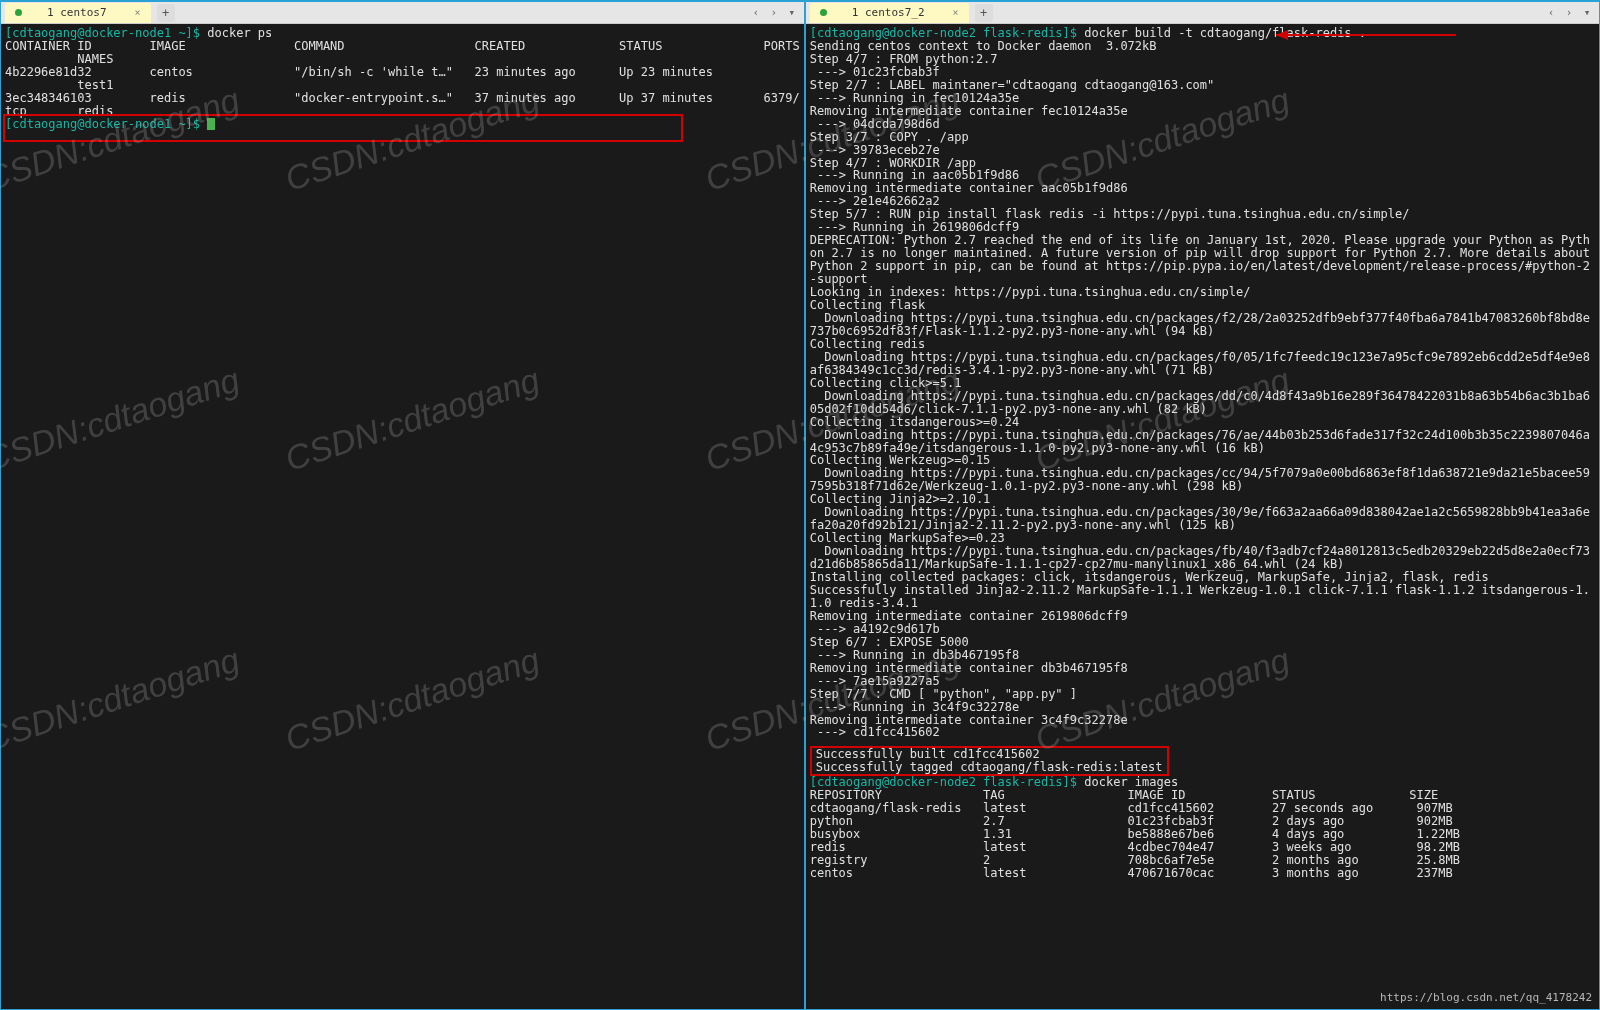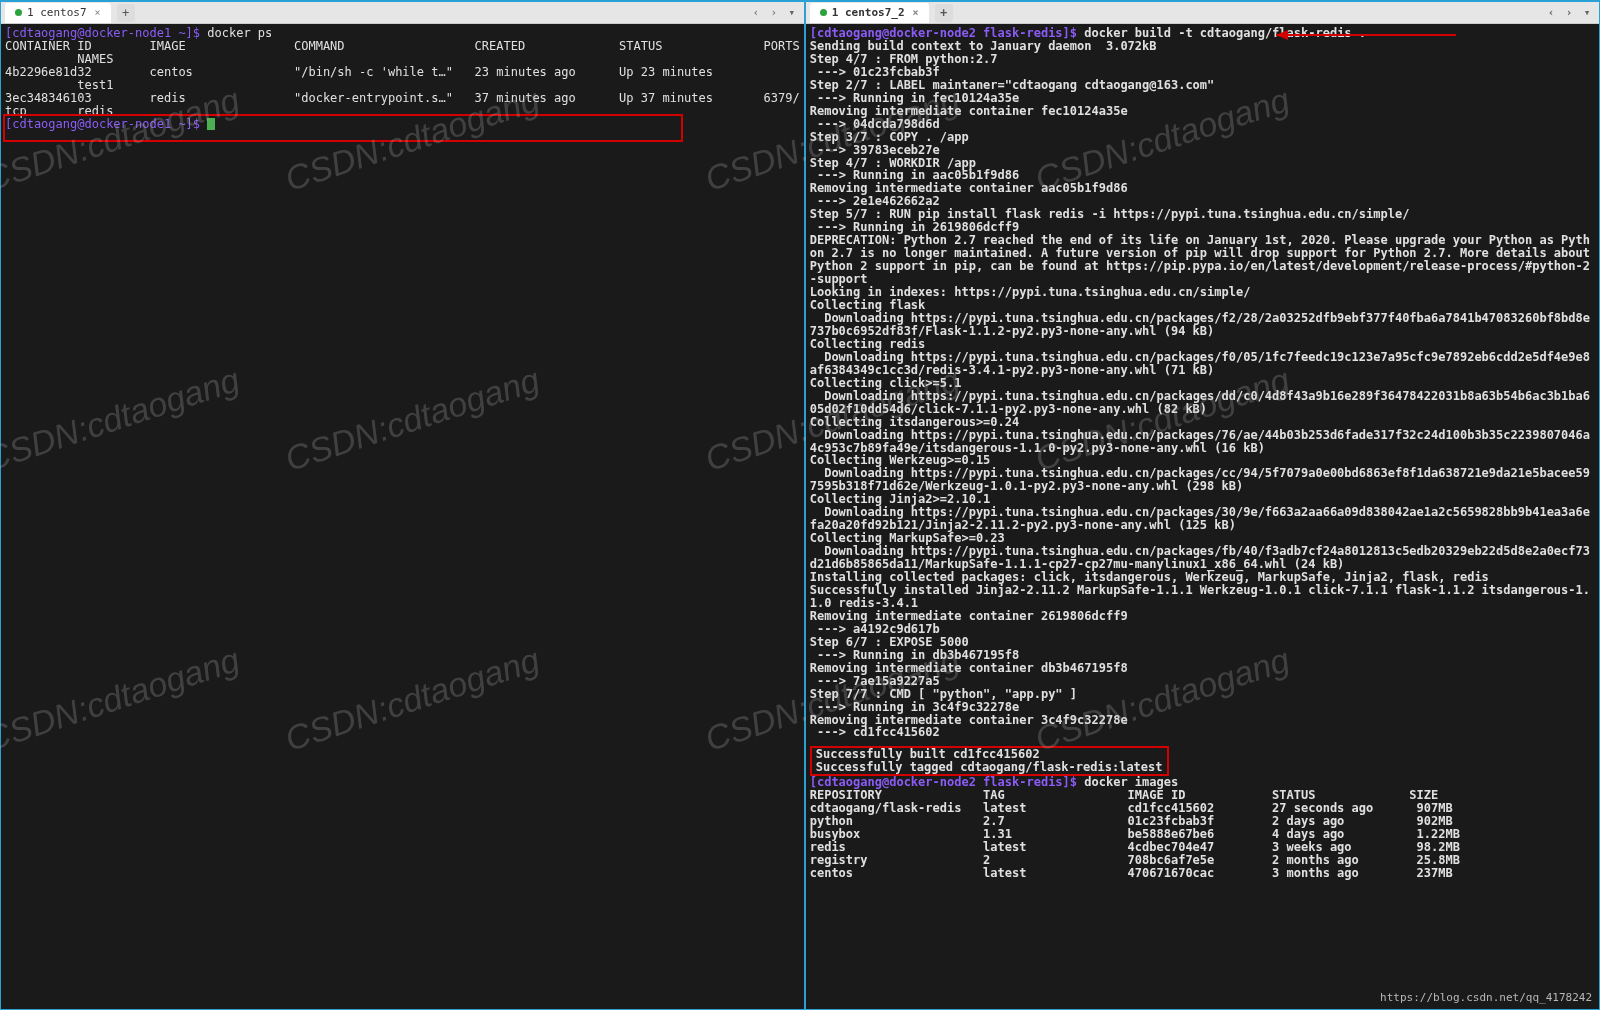--- a/index.html
+++ b/index.html
@@ -13,39 +13,40 @@
   display: flex;
   position: relative;
 }
 .pane {
   flex: 1;
   display: flex;
   flex-direction: column;
   border: 1px solid #2aa1d4;
 }
 .pane.left { border-top: 2px solid #2aa1d4; }
-.pane.right { border-top: 2px solid #2aa1d4; font-weight: bold; }
+.pane.right { border-top: 2px solid #2aa1d4; }
 .tab-bar {
   background: #e6e6e6;
   height: 22px;
   display: flex;
   align-items: center;
   padding: 0 4px;
   border-bottom: 1px solid #ccc;
 }
 .tab {
   display: flex;
   align-items: center;
   padding: 2px 10px;
   height: 20px;
-  background: #ffffff;
+  background: #fef9c3;
   border-radius: 3px 3px 0 0;
   font-size: 11px;
   color: #333;
   margin-right: 4px;
+  gap: 20px;
 }
 .tab .dot {
   width: 7px;
   height: 7px;
   border-radius: 50%;
   margin-right: 5px;
 }
 .tab .dot.green { background: #2aa23d; }
 .tab .close-x {
   margin-left: 8px;
@@ -76,21 +77,21 @@
 .terminal {
   flex: 1;
   background: #1a1a1a;
   color: #d0d0d0;
   padding: 3px 4px;
   overflow: hidden;
   white-space: pre;
   line-height: 1.08;
   position: relative;
 }
-.terminal .green { color: #8b5cf6; }
+.terminal .green { color: #14b8a6; }
 .terminal .white { color: #e0e0e0; }
 .terminal .cursor { background: #4CAF50; display:inline-block; width:8px; height:12px; vertical-align:middle;}
 .redsbox-lines { border: 2px solid #d40000; position:absolute; pointer-events:none;}
 .arrow-red {
   position:absolute;
   pointer-events:none;
 }
 .watermark {
   position: absolute;
   font-family: Arial, sans-serif;
@@ -145,21 +146,21 @@
       <span class="close-x">×</span>
     </div>
     <div class="new-tab">+</div>
     <div class="right-ctrls">
       <span>‹</span>
       <span>›</span>
       <span>▾</span>
     </div>
   </div>
   <div class="terminal" id="right-term" style="white-space: pre-wrap; word-break: break-all;"><span class="green">[cdtaogang@docker-node2 flask-redis]$ </span><span class="white">docker build -t cdtaogang/flask-redis .</span>
-<span class="white">Sending build context to January daemon  3.072kB</span>
+<span class="white">Sending centos context to Docker daemon  3.072kB</span>
 <span class="white">Step 4/7 : FROM python:2.7</span>
 <span class="white"> ---&gt; 01c23fcbab3f</span>
 <span class="white">Step 2/7 : LABEL maintaner="cdtaogang cdtaogang@163.com"</span>
 <span class="white"> ---&gt; Running in fec10124a35e</span>
 <span class="white">Removing intermediate container fec10124a35e</span>
 <span class="white"> ---&gt; 04dcda798d6d</span>
 <span class="white">Step 3/7 : COPY . /app</span>
 <span class="white"> ---&gt; 39783eceb27e</span>
 <span class="white">Step 4/7 : WORKDIR /app</span>
 <span class="white"> ---&gt; Running in aac05b1f9d86</span>

